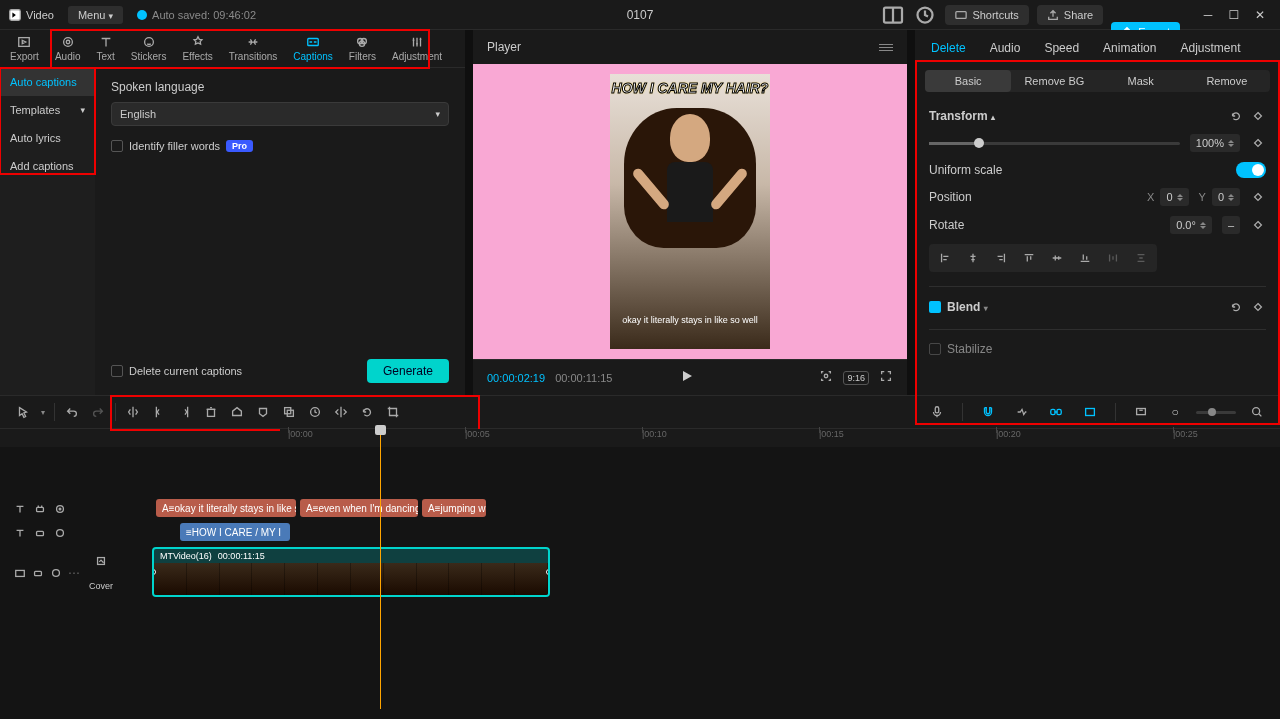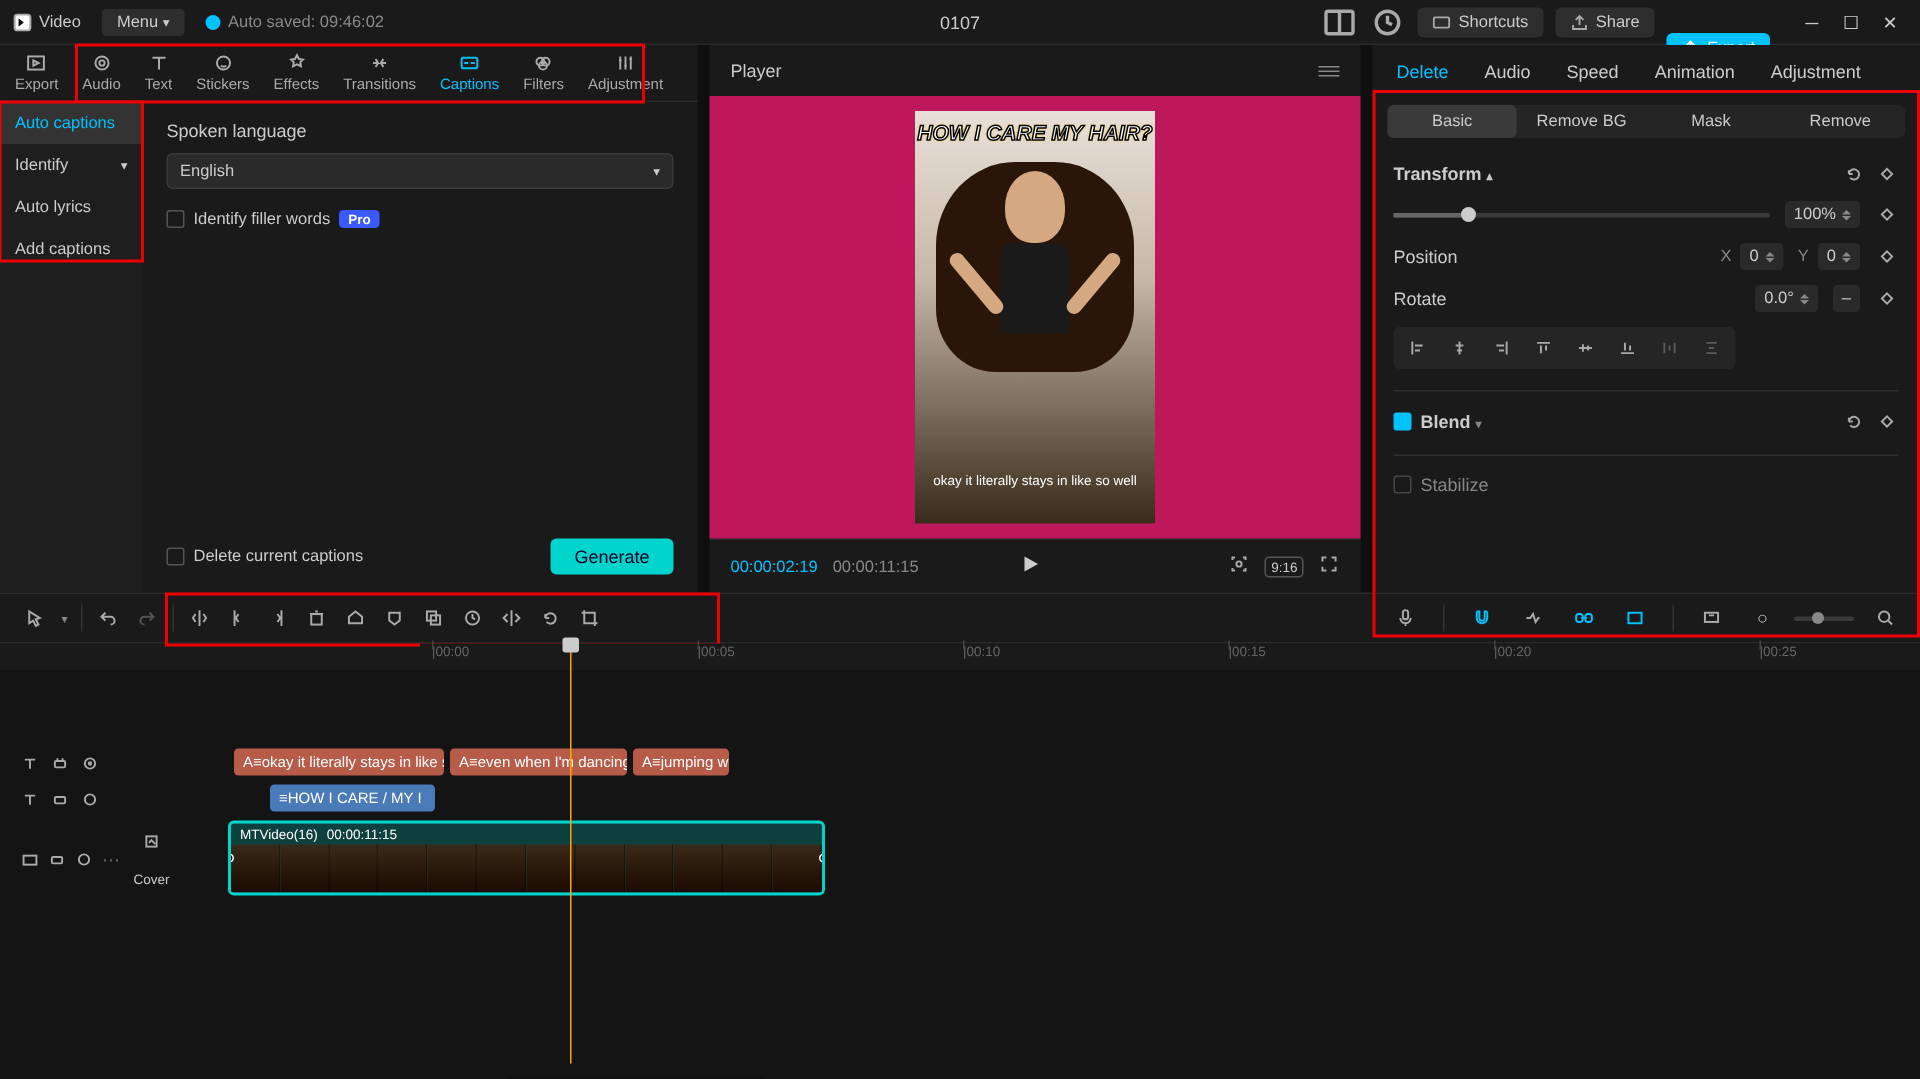--- a/index.html
+++ b/index.html
@@ -44,21 +44,21 @@
 .chk { width:12px; height:12px; border:1px solid #555; border-radius:2px; }
 .pro-badge { background:#3a5aff; color:#fff; font-size:9px; padding:1px 6px; border-radius:3px; font-weight:600; }
 .form-footer { margin-top:auto; display:flex; align-items:center; justify-content:space-between; padding-top:12px; }
 .gen-btn { background:#00d4cc; color:#002; padding:5px 16px; border-radius:4px; cursor:pointer; font-size:12px; font-weight:500; }
 
 
 .player-panel { flex:1; background:#1a1a1a; margin:0 8px; display:flex; flex-direction:column; }
 .player-head { height:34px; display:flex; align-items:center; padding:0 14px; font-size:12px; justify-content:space-between; }
 .hamburger { display:flex; flex-direction:column; gap:2px; }
 .hamburger span { width:14px; height:1px; background:#888; }
-.preview-area { flex:1; display:flex; align-items:center; justify-content:center; background:#be185d; position:relative; }
+.preview-area { flex:1; display:flex; align-items:center; justify-content:center; background:#f9a8d4; position:relative; }
 .video-frame { width:160px; height:275px; background:linear-gradient(#e8e0d8,#c8b8a8 40%,#3a2a1a); position:relative; overflow:hidden; }
 .overlay-text-top { position:absolute; top:6px; left:0; right:0; text-align:center; font-weight:900; font-style:italic; font-size:14px; color:#fff; -webkit-text-stroke:1px #000; text-shadow:0 0 2px #fc0; }
 .overlay-text-bottom { position:absolute; bottom:24px; left:0; right:0; text-align:center; font-size:9px; color:#fff; padding:0 8px; }
 .figure { position:absolute; top:40px; left:50%; transform:translateX(-50%); width:100px; height:200px; }
 .head { width:40px; height:48px; background:#d4a880; border-radius:50% 50% 45% 45%; margin:0 auto; position:relative; }
 .hair { position:absolute; top:-6px; left:-16px; right:-16px; height:140px; background:#2a1608; border-radius:40% 40% 30% 30%; z-index:-1; }
 .torso { width:46px; height:60px; background:#1a1a1a; margin:0 auto; border-radius:8px 8px 0 0; }
 .arm-l,.arm-r { position:absolute; top:50px; width:10px; height:50px; background:#d4a880; border-radius:5px; }
 .arm-l { left:6px; transform:rotate(-40deg); }
 .arm-r { right:6px; transform:rotate(40deg); }
@@ -261,21 +261,21 @@
           <span>Adjustment</span>
         </div>
     </div>
     <div class="left-body">
       <div class="sub-sidebar">
         <div class="red-box-side"></div>
         <div class="sub-item active">
             <span>Auto captions</span>
           </div>
         <div class="sub-item">
-            <span>Identify</span>
+            <span>Templates</span>
             <span style="font-size:9px">▾</span>
           </div>
         <div class="sub-item">
             <span>Auto lyrics</span>
           </div>
         <div class="sub-item">
             <span>Add captions</span>
           </div>
       </div>
       <div class="form-area">
@@ -384,20 +384,24 @@
               <span class="dn"></span>
             </div>
           </div>
         <div class="mini-icon">
             <svg viewBox="0 0 14 14" width="12" height="12">
               <path d="M7 3l4 4-4 4-4-4z"></path>
             </svg>
           </div>
       </div>
       <div class="field-row">
+        <span>Uniform scale</span>
+        <div class="toggle"></div>
+      </div>
+      <div class="field-row">
         <span>Position</span>
         <div class="xy-row">
           <div class="xy-box">
               <span class="lbl">X</span>
               <div class="numbox">
                 <span>0</span>
                 <div class="step">
                   <span class="up"></span>
                   <span class="dn"></span>
                 </div>

